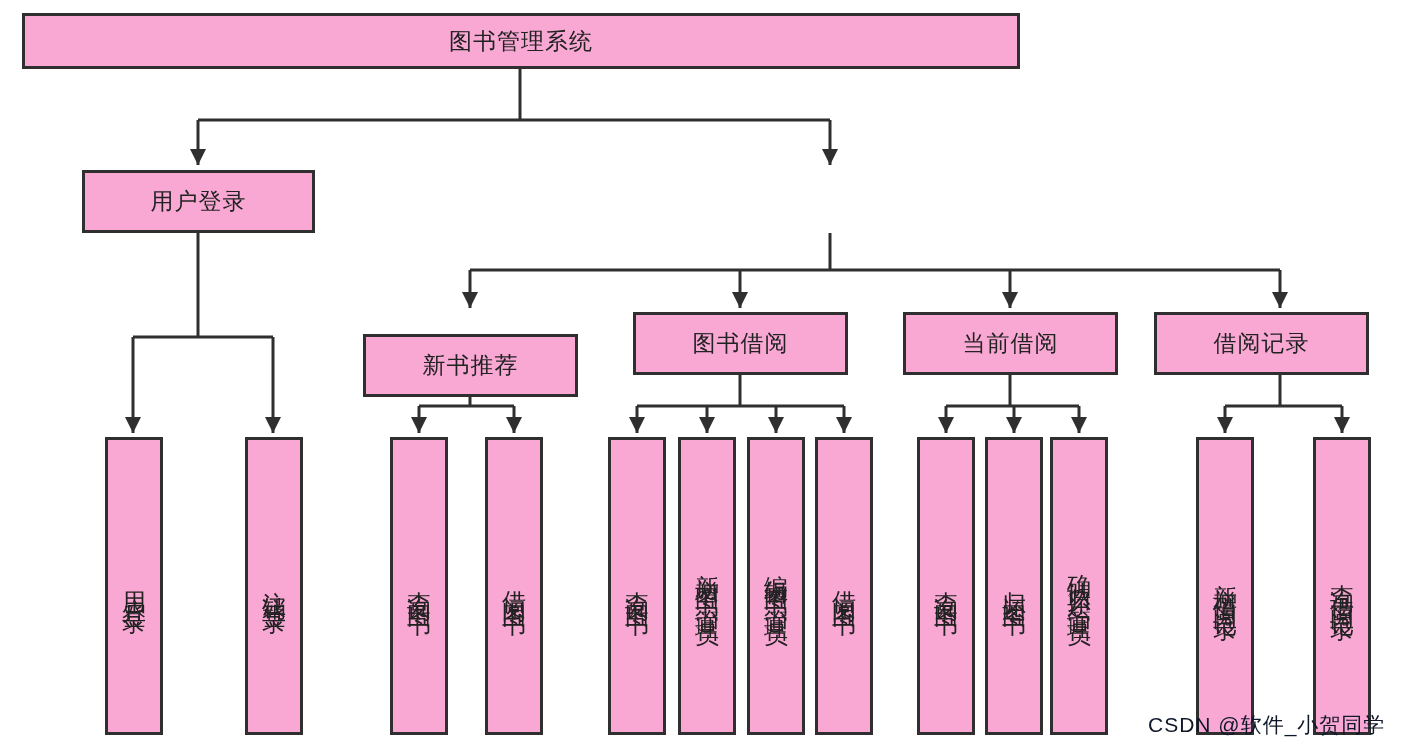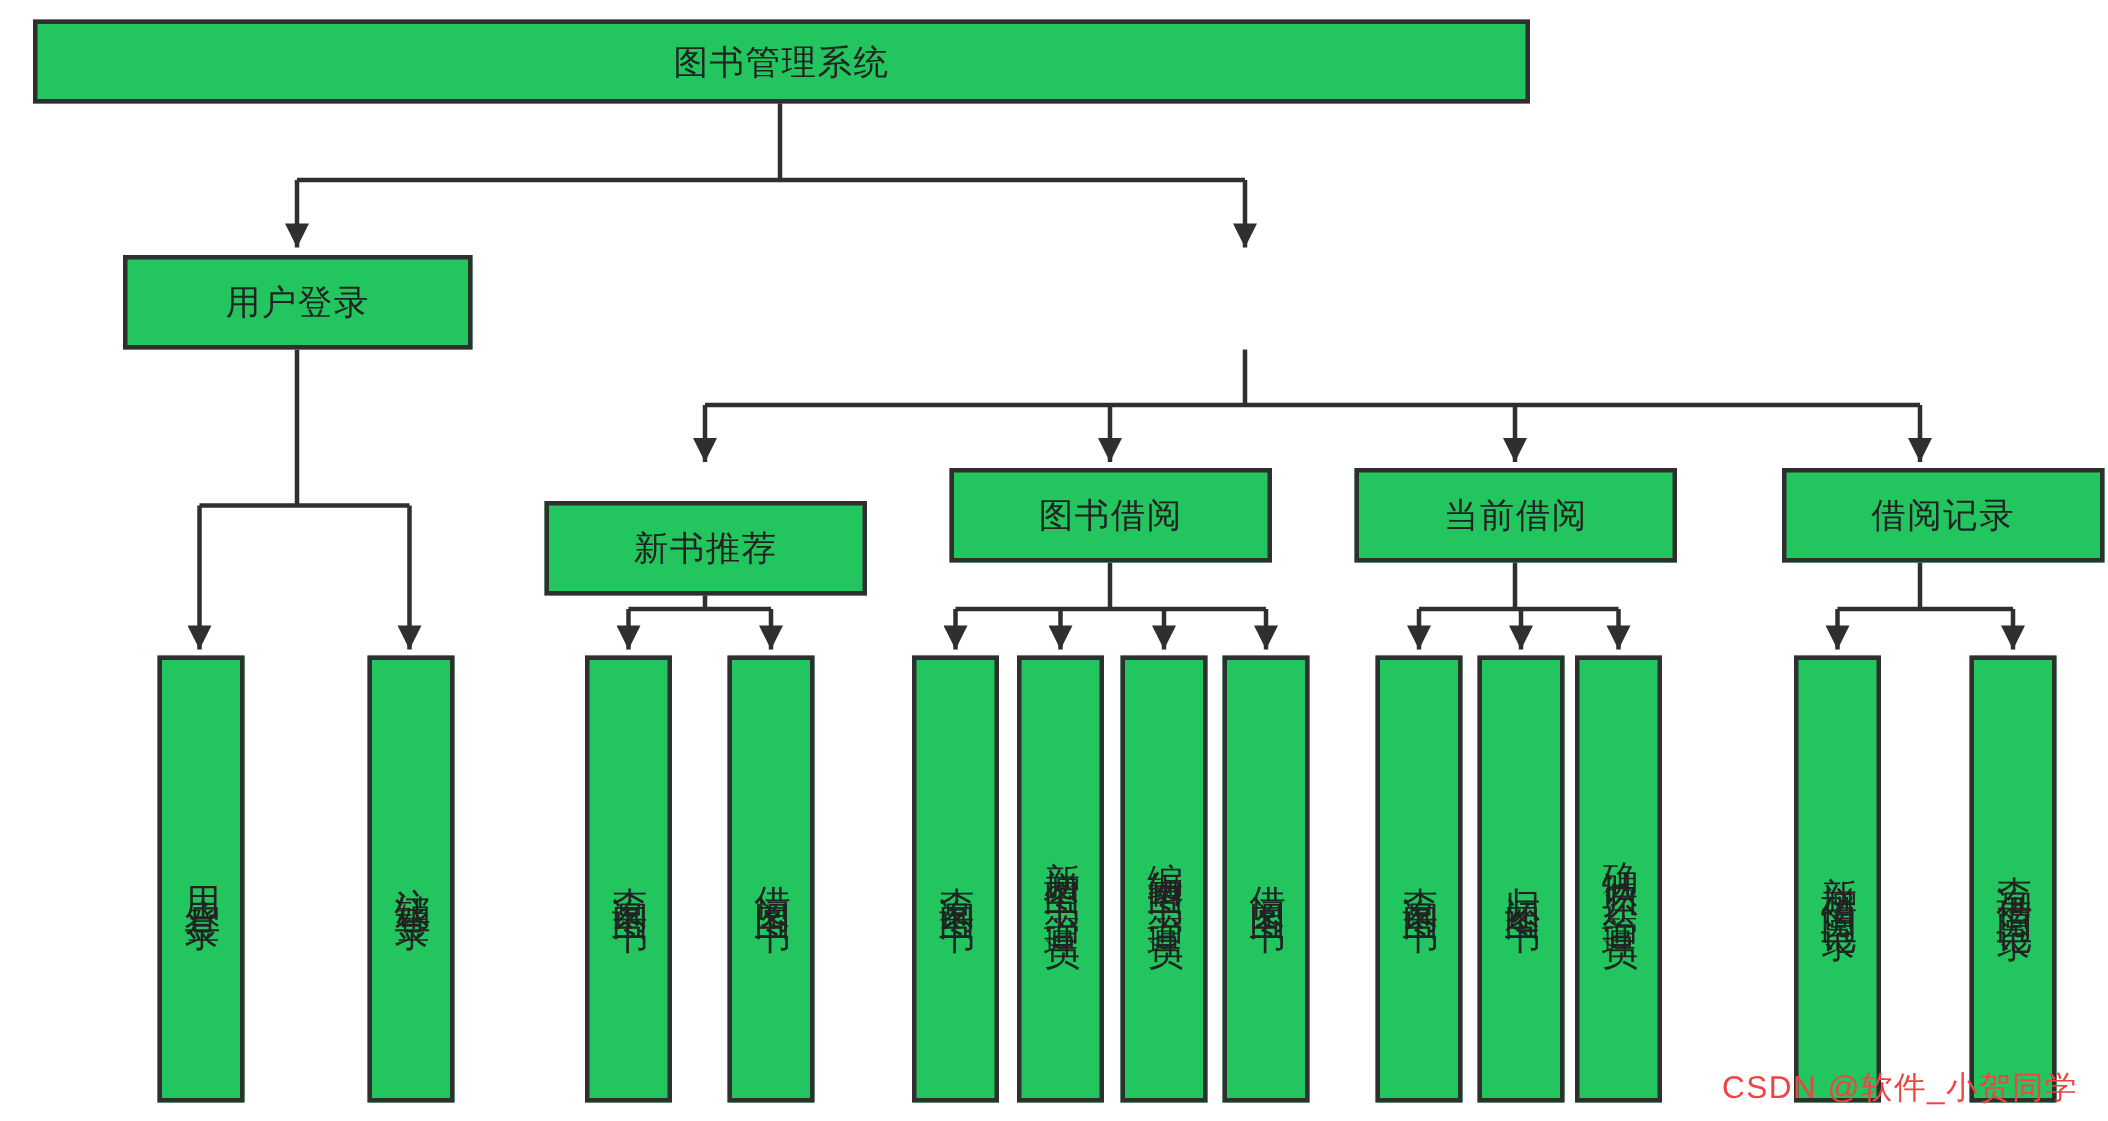--- a/index.html
+++ b/index.html
@@ -20,21 +20,21 @@
     position: absolute;
     left: 0;
     top: 0;
     width: 1405px;
     height: 747px;
     pointer-events: none;
   }
   .box {
     position: absolute;
     box-sizing: border-box;
-    background: #22c55e;
+    background: #f9a8d4;
     border: 3px solid #2f2f2f;
     display: flex;
     align-items: center;
     justify-content: center;
     text-align: center;
     color: #222222;
   }
   .box.h {
     font-size: 23px;
     letter-spacing: 1px;
@@ -49,21 +49,21 @@
   }
   .root-box   { left: 22px;  top: 13px;  width: 998px;  height: 56px; }
   .lvl2-box   { height: 63px; }
   .lvl3-box   { top: 312px; width: 215px; height: 63px; }
   .leaf-box   { top: 437px; width: 58px; height: 298px; }
   .watermark {
     position: absolute;
     left: 1148px;
     top: 711px;
     font-size: 21px;
-    color: #ef4444;
+    color: #0f172a;
     letter-spacing: 1px;
     white-space: nowrap;
     z-index: 5;
   }
 </style>
 </head>
 <body>
 
 <div class="stage">
 
@@ -112,21 +112,21 @@
     </g>
   </svg>
 
   <div class="box h root-box">图书管理系统</div>
 
   <div class="box h lvl2-box" style="left:82px; top:170px; width:233px;">用户登录</div>
 
   <div class="box h lvl3-box" style="left:363px;margin-top:22px;">新书推荐</div>
   <div class="box h lvl3-box" style="left:633px;">图书借阅</div>
   <div class="box h lvl3-box" style="left:903px;">当前借阅</div>
-  <div class="box h lvl3-box" style="left:1188px;">借阅记录</div>
+  <div class="box h lvl3-box" style="left:1154px;">借阅记录</div>
 
   <div class="box v leaf-box" style="left:105px;">用户登录</div>
   <div class="box v leaf-box" style="left:245px;">注销登录</div>
 
   <div class="box v leaf-box" style="left:390px;">查询图书</div>
   <div class="box v leaf-box" style="left:485px;">借阅图书</div>
 
   <div class="box v leaf-box" style="left:608px;">查询图书</div>
   <div class="box v leaf-box" style="left:678px;">新增图书（管理员）</div>
   <div class="box v leaf-box" style="left:747px;">编辑图书（管理员）</div>

